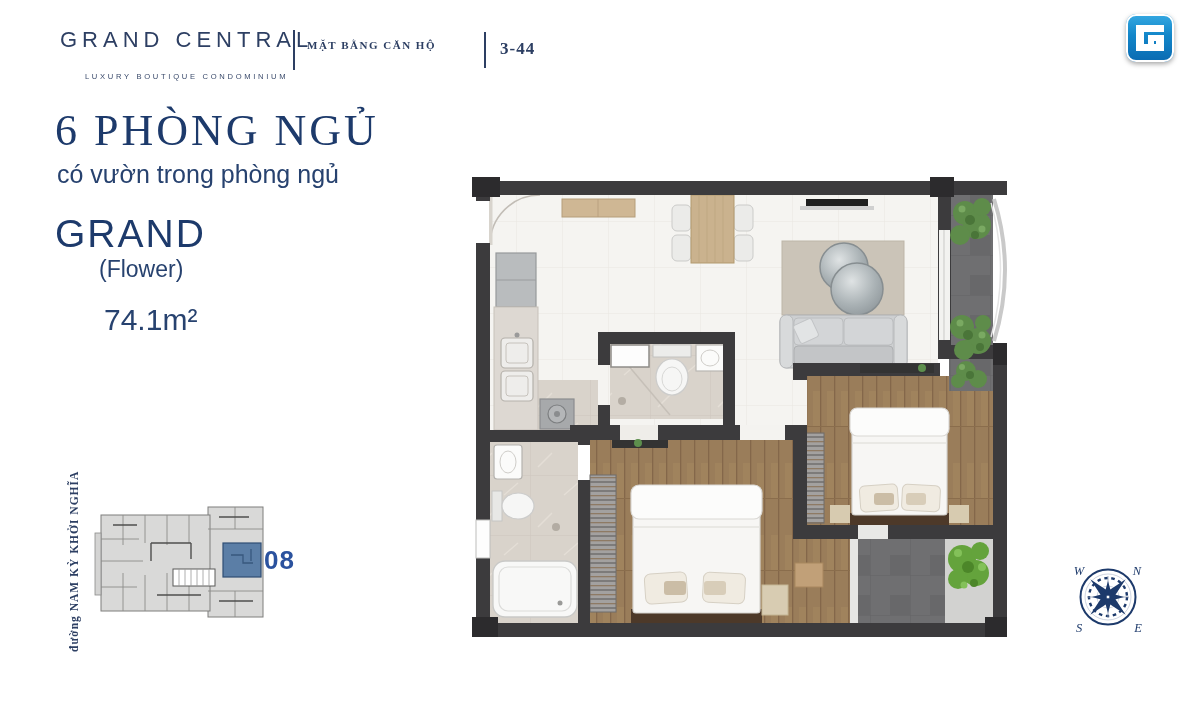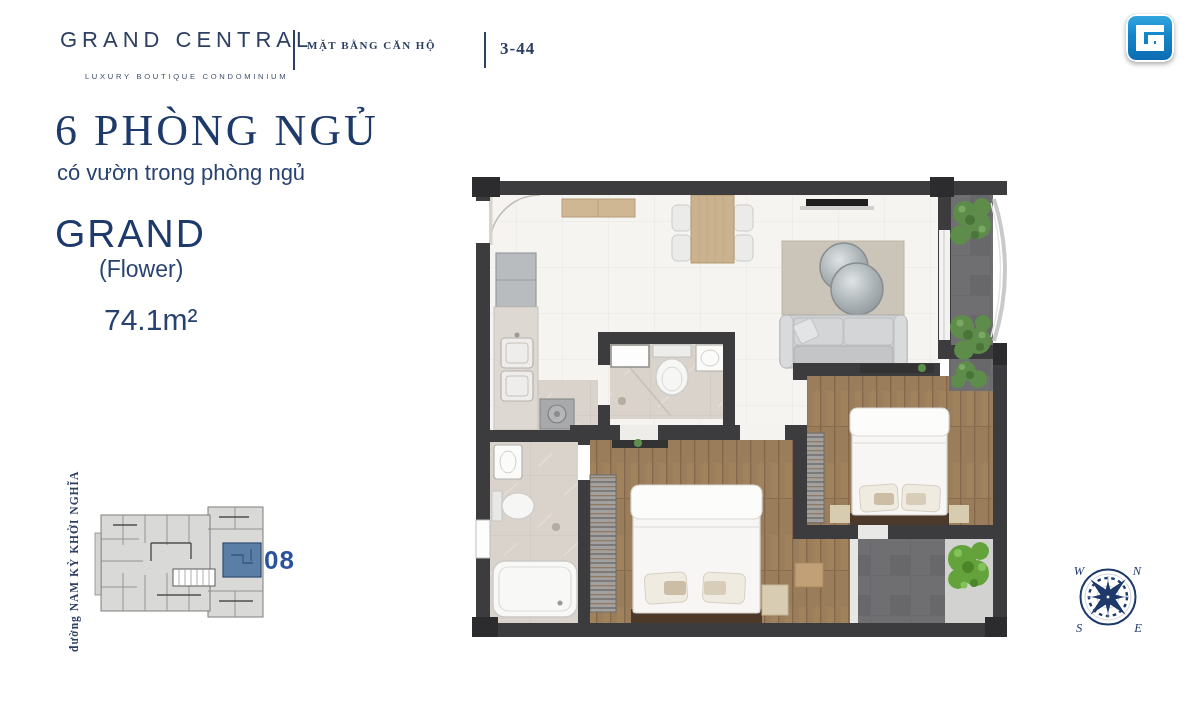--- a/index.html
+++ b/index.html
@@ -17,21 +17,21 @@
   .section-title { left:307px; top:39px; font-family:"Liberation Serif", serif; font-size:11px; letter-spacing:1.5px; color:#2d3f63; font-weight:600; white-space:nowrap; }
   .unit-range { left:500px; top:39px; font-family:"Liberation Serif", serif; font-size:17px; letter-spacing:1px; color:#2d3f63; font-weight:600; }
 
   .logo-box { left:1126px; top:14px; width:48px; height:48px; border-radius:10px;
               background:linear-gradient(180deg,#36a9e2 0%,#1286c9 45%,#0b6ab1 100%);
               box-shadow:0 2px 5px rgba(0,0,0,0.35), 0 0 0 2px #ffffff inset; }
   .sr { position:absolute; width:1px; height:1px; overflow:hidden; clip:rect(0 0 0 0); }
 
   
   .unit-title { left:55px; top:105px; font-family:"Liberation Serif", serif; font-size:44px; letter-spacing:3px; color:#1d3a6b; font-weight:500; white-space:nowrap; }
-  .unit-subtitle { left:57px; top:160px; font-size:22px; color:#27426f; }
+  .unit-subtitle { left:57px; top:160px; font-size:25px; color:#27426f; }
   .unit-name { left:55px; top:212px; font-size:39px; letter-spacing:2px; color:#1d3a6b; font-weight:500; }
   .unit-name-alt { left:56px; top:256px; font-size:23px; color:#27426f;margin-left:43px; }
   .unit-area { left:56px; top:303px; font-size:30px; color:#27426f;margin-left:48px; }
 
   
   .street-label { left:-12px; top:560px; width:172px; text-align:center;
                   transform:rotate(-90deg); transform-origin:center;
                   font-family:"Liberation Serif", serif; font-size:11.5px; letter-spacing:1px;
                   color:#2d3f63; white-space:nowrap; font-weight:600; }
   .unit-number { left:264px; top:545px; font-size:26px; font-weight:bold; color:#2b529e; letter-spacing:1px; }

